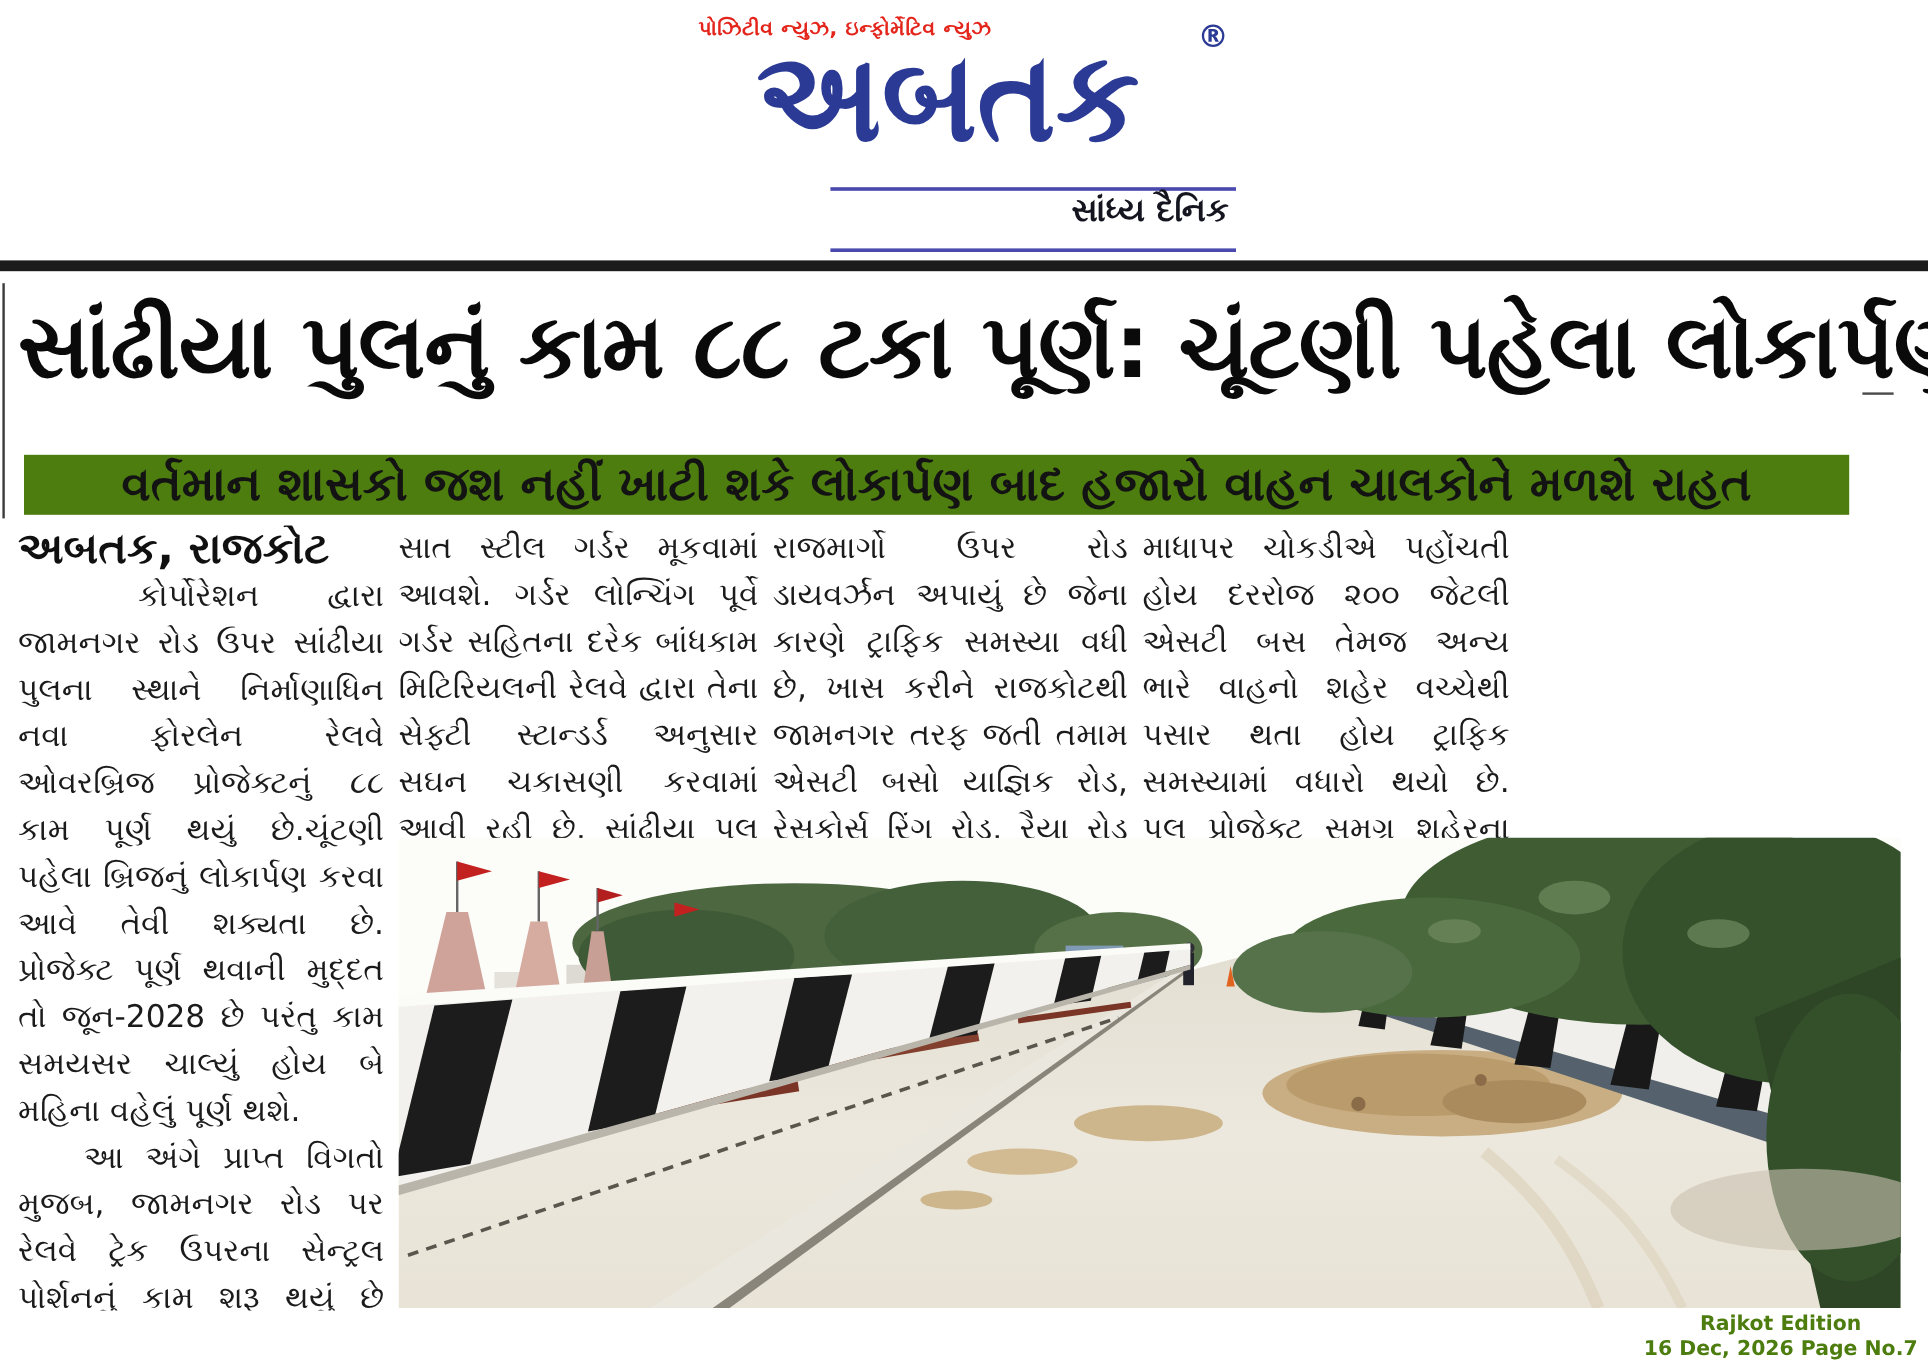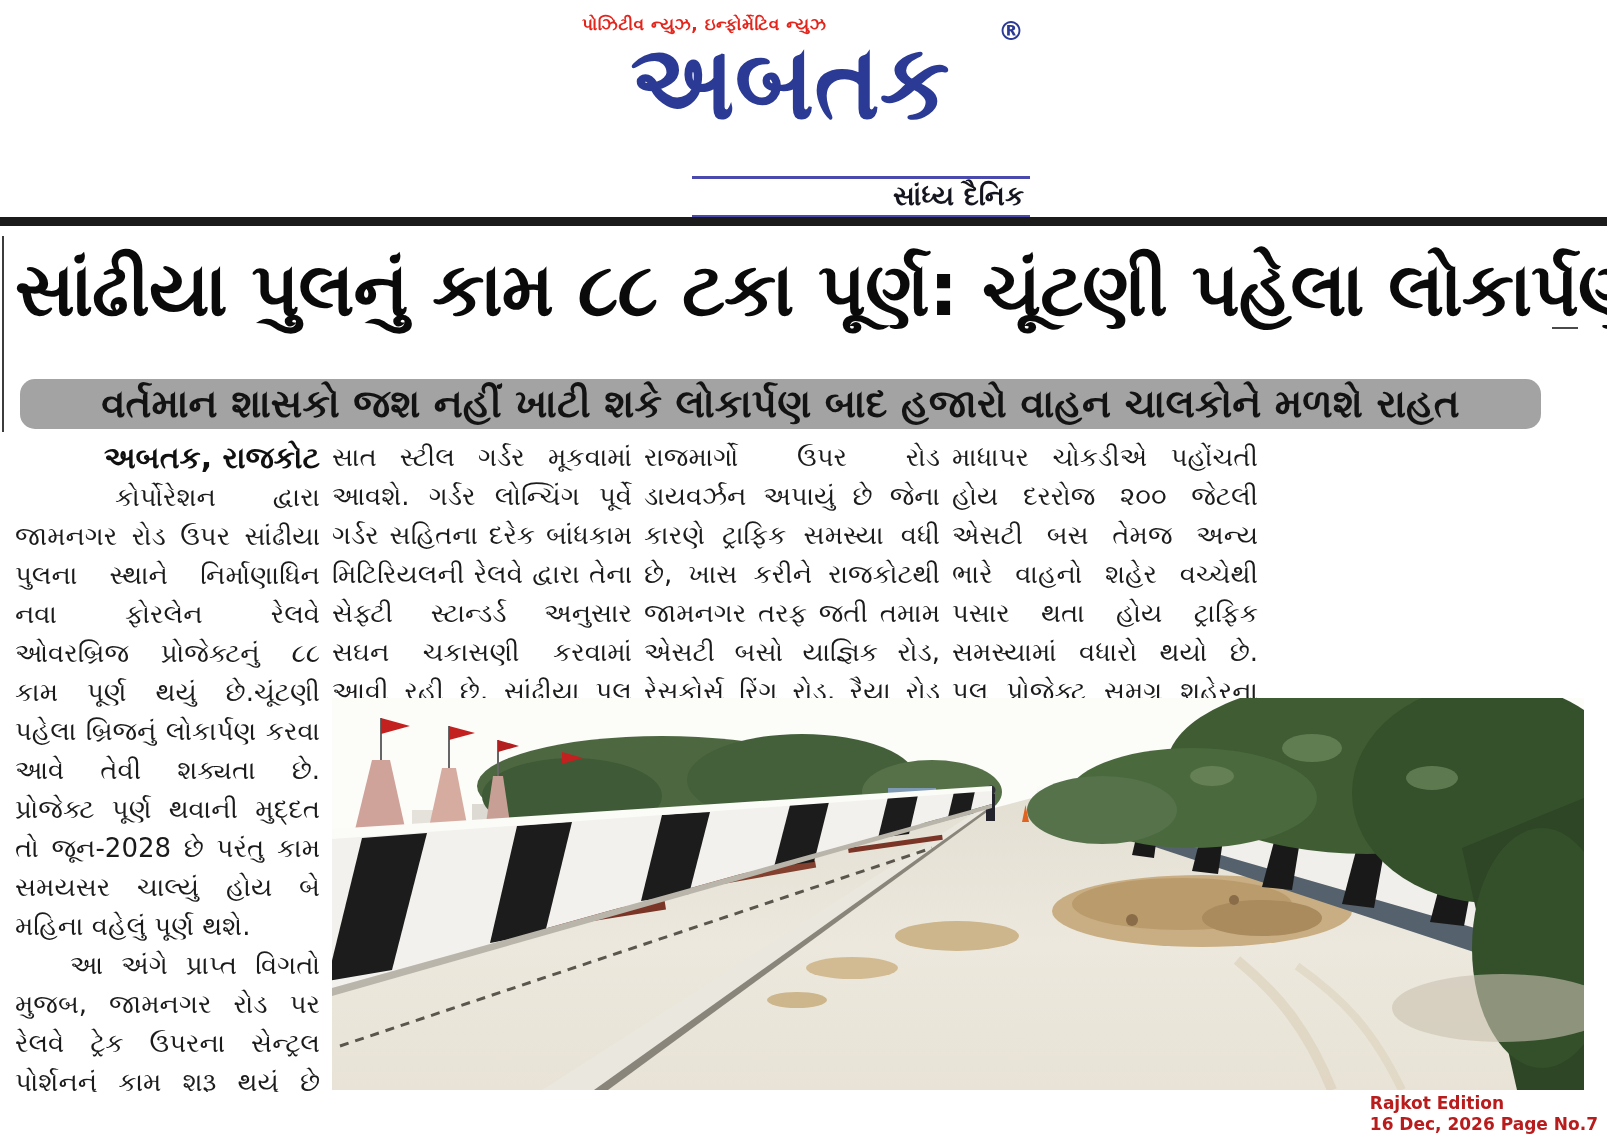--- a/index.html
+++ b/index.html
@@ -6,57 +6,57 @@
   .page{position:relative;width:1607px;height:1139px;background:#ffffff;overflow:hidden;
         font-family:"DejaVu Sans","Liberation Sans",sans-serif;color:#1d1d1d;}
 
   
   .tagline{position:absolute;left:582px;top:14px;font-size:17px;font-weight:bold;
            color:#e3251c;letter-spacing:.5px;white-space:nowrap;}
   .logo{position:absolute;left:560px;top:28px;width:460px;text-align:center;
         font-size:99px;font-weight:bold;color:#2b3a94;line-height:1.1;white-space:nowrap;
         transform:scaleY(1.05);}
   .regmark{position:absolute;left:998px;top:16px;font-size:26px;color:#2b3a94;font-weight:bold;}
-  .subtitle-box{position:absolute;left:692px;top:176px;width:326px;
+  .subtitle-box{position:absolute;left:692px;top:156px;width:326px;
                 border-top:3px solid #4a49ae;border-bottom:3px solid #4a49ae;
-                padding:1px 6px 3px 6px;text-align:right;font-size:27px;font-weight:bold;color:#15151f;}
+                padding:1px 6px 16px 6px;text-align:right;font-size:27px;font-weight:bold;color:#15151f;}
 
   
   .black-rule{position:absolute;left:0;top:217px;width:1607px;height:9px;background:#1b1b1b;}
   .left-tick{position:absolute;left:2px;top:236px;width:2px;height:196px;background:#3c3c3c;}
   .right-dash{position:absolute;left:1552px;top:327px;width:26px;height:2px;background:#4a4a4a;}
   .headline{position:absolute;left:15px;top:240px;width:1555px;font-size:74px;font-weight:bold;
             color:#0a0a0a;text-align:center;white-space:nowrap;letter-spacing:-1px;line-height:1.35;}
-  .subhead{position:absolute;left:20px;top:379px;width:1521px;height:50px;background:#a3a3a3;
+  .subhead{position:absolute;left:20px;top:379px;width:1521px;height:50px;background:#4d7c0f;
            display:flex;align-items:center;justify-content:center;font-size:39px;font-weight:bold;
-           color:#131313;white-space:nowrap;border-radius:15px;}
+           color:#131313;white-space:nowrap;}
 
   
   .col{position:absolute;top:438px;font-size:26px;line-height:39px;text-align:justify;color:#1b1b1b;}
   .col p{margin:0;}
   .col1{left:15px;width:305px;height:654px;overflow:hidden;}
   .col2{left:332px;width:300px;}
   .col3{left:644px;width:296px;}
   .col4{left:952px;width:306px;}
   .col5{left:1262px;width:333px;}
-  .dateline{font-size:30px;font-weight:bold;text-align:right;line-height:40px;color:#101010;}
+  .dateline{font-size:36px;font-weight:bold;text-align:left;line-height:40px;color:#101010;}
   .indent-lg{text-indent:100px;}
   .indent-sm{text-indent:55px;}
   .split-line{display:flex;justify-content:space-between;}
   .num-spaced{letter-spacing:7px;}
   .right-line{text-align:right;}
   .col4-last{text-align:left;padding-left:55px;}
 
   
   .photo{position:absolute;left:332px;top:698px;width:1252px;height:392px;overflow:hidden;}
   .photo svg{display:block;width:100%;height:100%;}
 
   
-  .footer{position:absolute;right:9px;top:1093px;text-align:left;font-size:17px;font-weight:bold;
-          color:#b91c1c;line-height:21px;}
+  .footer{position:absolute;right:9px;top:1093px;text-align:center;font-size:17px;font-weight:bold;
+          color:#4d7c0f;line-height:21px;}
 </style>
 </head>
 <body>
 
 <div class="page">
 
   <div class="tagline">પોઝિટીવ ન્યુઝ, ઇન્ફોર્મેટિવ ન્યુઝ</div>
   <div class="logo">અબતક</div>
   <div class="regmark">®</div>
   <div class="subtitle-box">સાંધ્ય દૈનિક</div>

